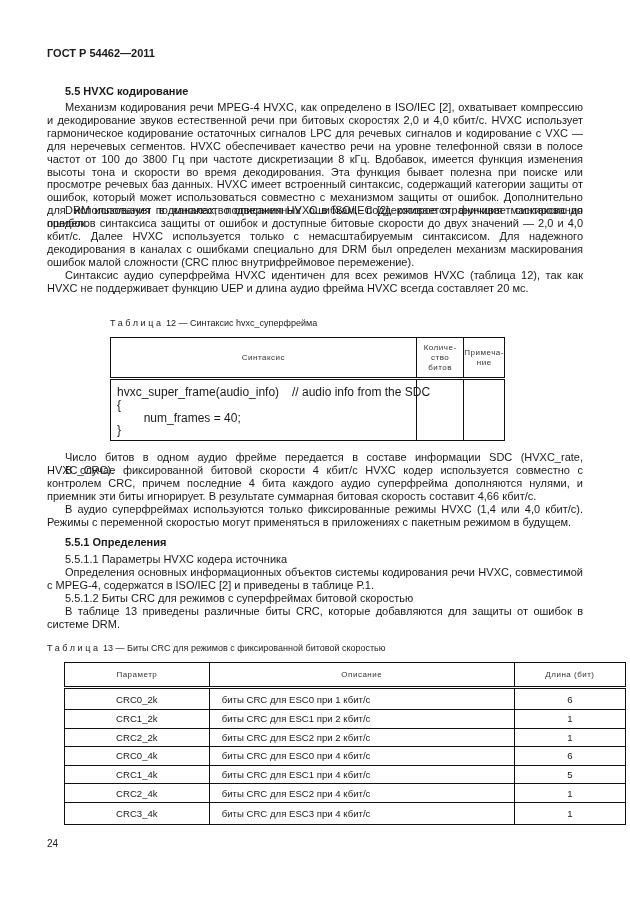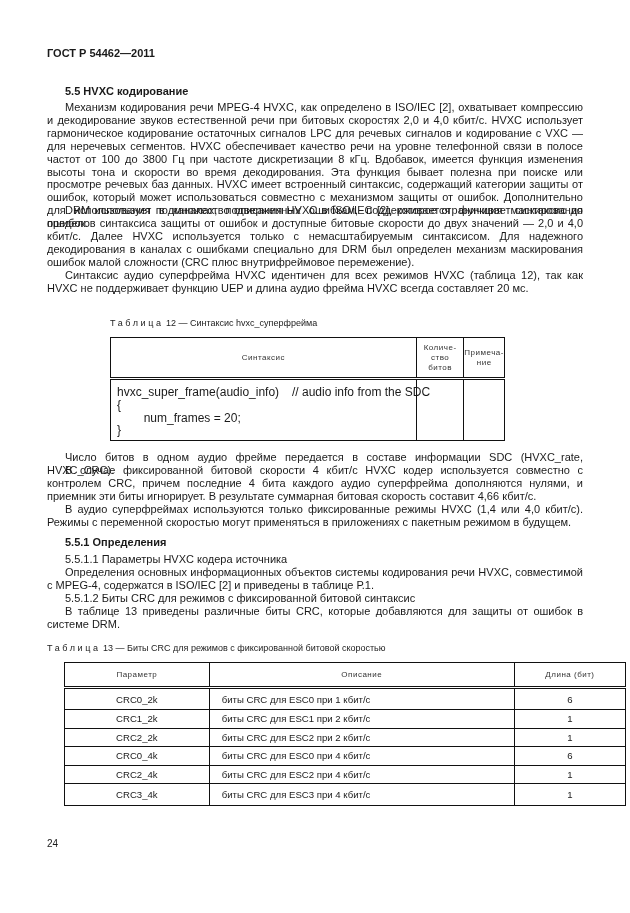--- a/index.html
+++ b/index.html
@@ -67,38 +67,38 @@
         <div>Примеча-</div>
         <div>ние</div>
       </th>
     </tr>
   </thead>
   <tbody>
     <tr>
       <td class="code">
         <span class="line"><span>hvxc_super_frame(audio_info)</span><span class="cmt">// audio info from the SDC</span></span>
         <span class="line">{</span>
-        <span class="line">        num_frames = 20;</span>
+        <span class="line">        num_frames = 40;</span>
         <span class="line">}</span>
       </td>
       <td></td>
       <td></td>
     </tr>
   </tbody>
 </table>
 
 <p class="para" style="top:451px;">Число битов в одном аудио фрейме передается в составе информации SDC (HVXC_rate, HVXC_CRC).</p>
 <p class="para" style="top:464px;">В случае фиксированной битовой скорости 4 кбит/с HVXC кодер используется совместно с контролем CRC, причем последние 4 бита каждого аудио суперфрейма дополняются нулями, и приемник эти биты игнорирует. В результате суммарная битовая скорость составит 4,66 кбит/с.</p>
 <p class="para" style="top:503px;">В аудио суперфреймах используются только фиксированные режимы HVXC (1,4 или 4,0 кбит/с). Режимы с переменной скоростью могут применяться в приложениях с пакетным режимом в будущем.</p>
 
 <div class="abs h2" style="left:65px; top:536px;">5.5.1 Определения</div>
 
 <p class="para" style="top:553px;">5.5.1.1 Параметры HVXC кодера источника</p>
 <p class="para" style="top:566px;">Определения основных информационных объектов системы кодирования речи HVXC, совместимой с MPEG-4, содержатся в ISO/IEC [2] и приведены в таблице Р.1.</p>
-<p class="para" style="top:592px;">5.5.1.2 Биты CRC для режимов с фиксированной битовой синтаксис</p>
+<p class="para" style="top:592px;">5.5.1.2 Биты CRC для режимов с суперфреймах битовой скоростью</p>
 <p class="para" style="top:605px;">В таблице 13 приведены различные биты CRC, которые добавляются для защиты от ошибок в системе DRM.</p>
 
 <div class="abs tcap" style="left:47px; top:643px;">
   <span class="sp">Таблица</span><span> 13 —  Биты CRC для режимов с фиксированной битовой скоростью</span>
 </div>
 
 <table class="t13">
   <colgroup>
       <col style="width:138px">
       <col style="width:291px">
@@ -126,20 +126,25 @@
       <td class="c">CRC2_2k</td>
       <td class="l">биты CRC для ESC2 при 2 кбит/с</td>
       <td class="c">1</td>
     </tr>
     <tr>
       <td class="c">CRC0_4k</td>
       <td class="l">биты CRC для ESC0 при 4 кбит/с</td>
       <td class="c">6</td>
     </tr>
     <tr>
+      <td class="c">CRC1_4k</td>
+      <td class="l">биты CRC для ESC1 при 4 кбит/с</td>
+      <td class="c">5</td>
+    </tr>
+    <tr>
       <td class="c">CRC2_4k</td>
       <td class="l">биты CRC для ESC2 при 4 кбит/с</td>
       <td class="c">1</td>
     </tr>
     <tr style="height:22px">
       <td class="c">CRC3_4k</td>
       <td class="l">биты CRC для ESC3 при 4 кбит/с</td>
       <td class="c">1</td>
     </tr>
   </tbody>

